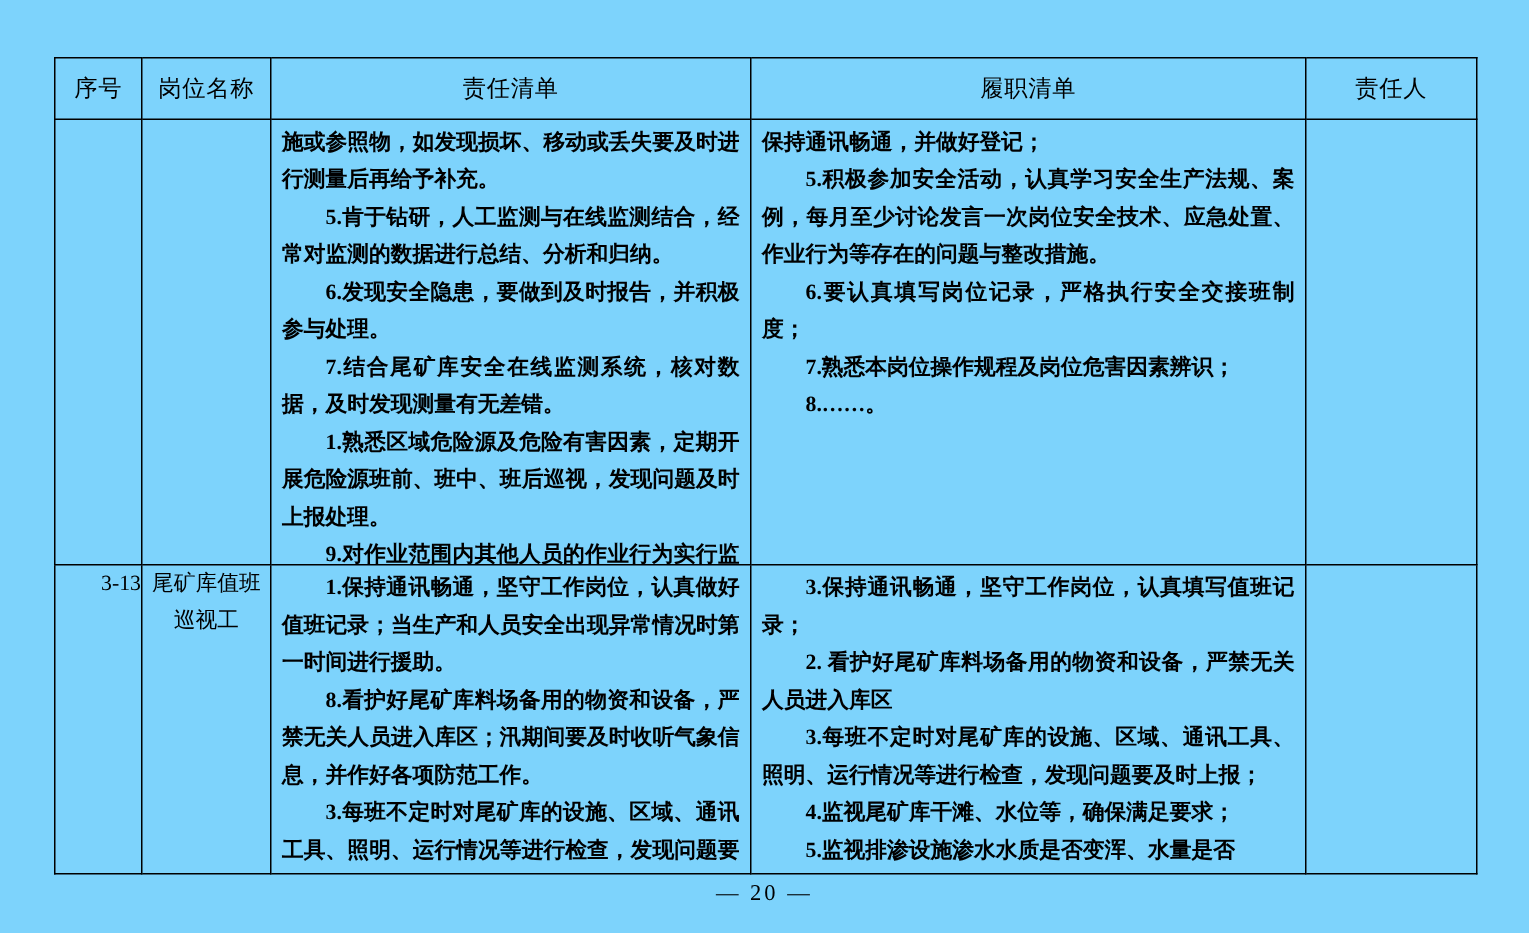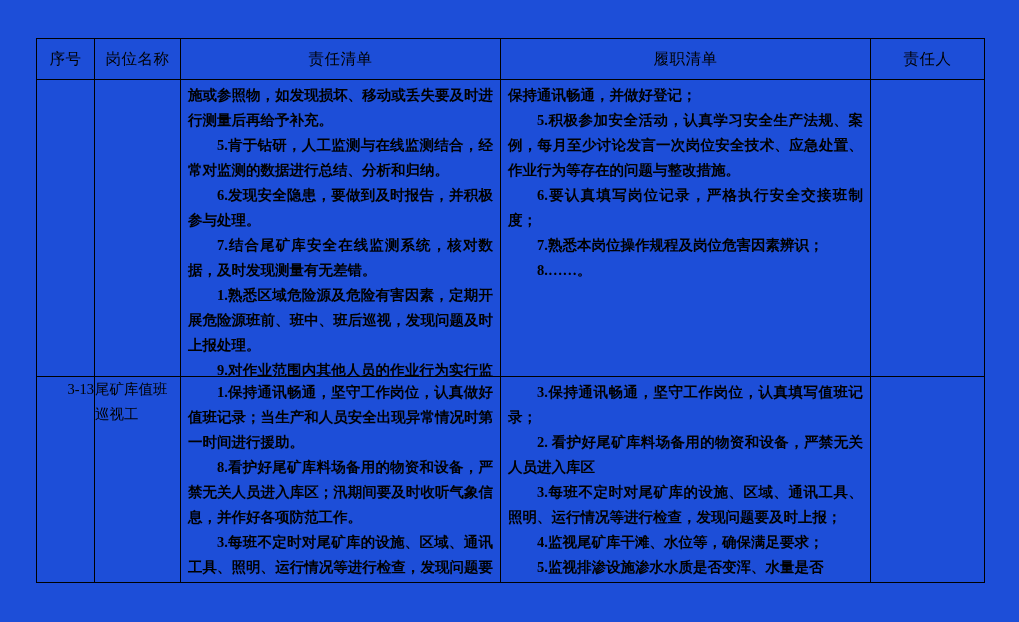--- a/index.html
+++ b/index.html
@@ -8,21 +8,21 @@
     background: #ffffff;
   }
   body {
     font-family: "Liberation Serif", "DejaVu Serif", serif;
     color: #000000;
   }
   .page {
     position: relative;
     width: 1019px;
     height: 622px;
-    background: #1d4ed8;
+    background: #7dd3fc;
     overflow: hidden;
   }
   .doc-table {
     position: absolute;
     left: 36px;
     top: 38px;
     width: 948px;
     border-collapse: collapse;
     table-layout: fixed;
   }
@@ -59,20 +59,21 @@
   .indent {
     text-indent: 2em;
   }
   .mid-center {
     text-align: right;
     vertical-align: middle;
     font-size: 14.5px;
     line-height: 25px;
   }
   .post-cell {
+    text-align: center;
     vertical-align: middle;
     font-size: 14.5px;
     line-height: 25px;
     padding: 0 6px;
   }
   .clip-row1 .cell-text {
     height: 288px;
     overflow: hidden;
   }
   .clip-row2 .cell-text {
@@ -153,14 +154,15 @@
             <p class="indent">3.每班不定时对尾矿库的设施、区域、通讯工具、照明、运行情况等进行检查，发现问题要及时上报；</p>
             <p class="indent">4.监视尾矿库干滩、水位等，确保满足要求；</p>
             <p class="indent">5.监视排渗设施渗水水质是否变浑、水量是否</p>
           </div>
         </td>
         <td class="mid-center"></td>
       </tr>
     </tbody>
   </table>
 
+  <div class="page-number">— 20 —</div>
 
 </div>
 
 </body></html>

